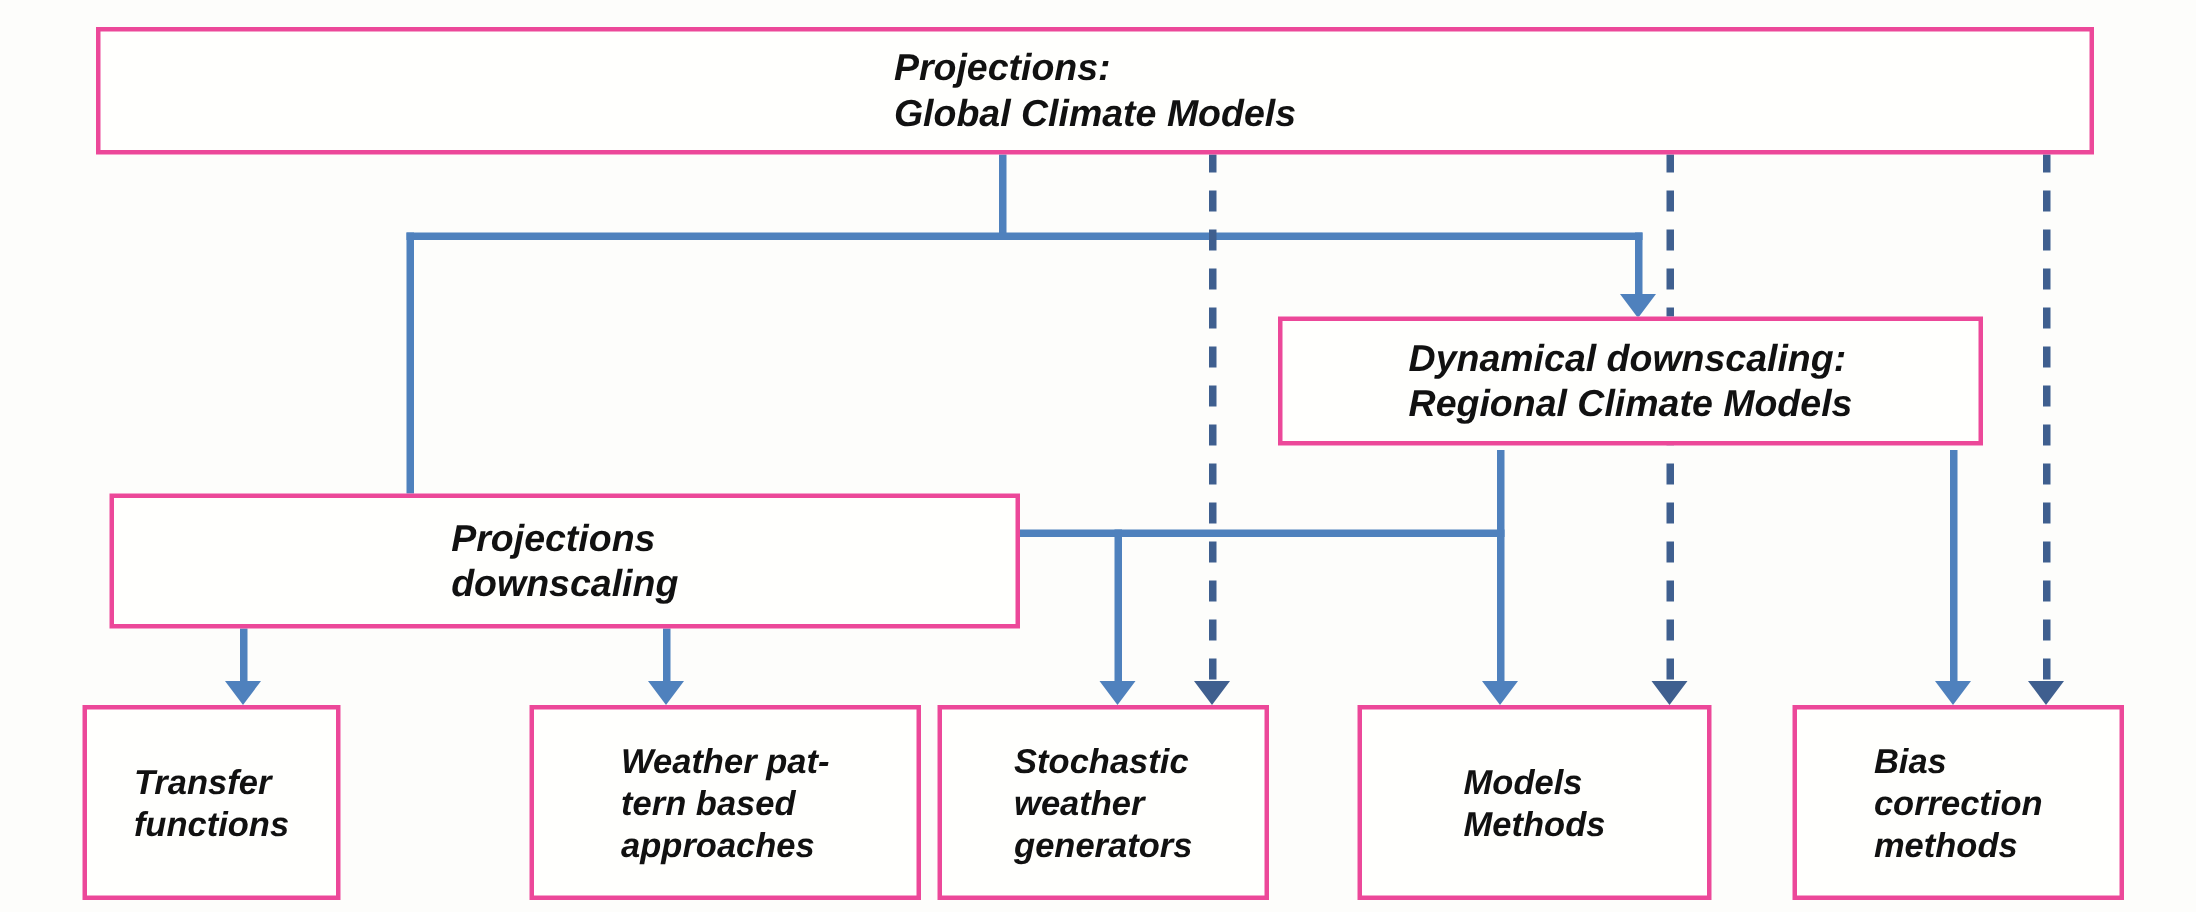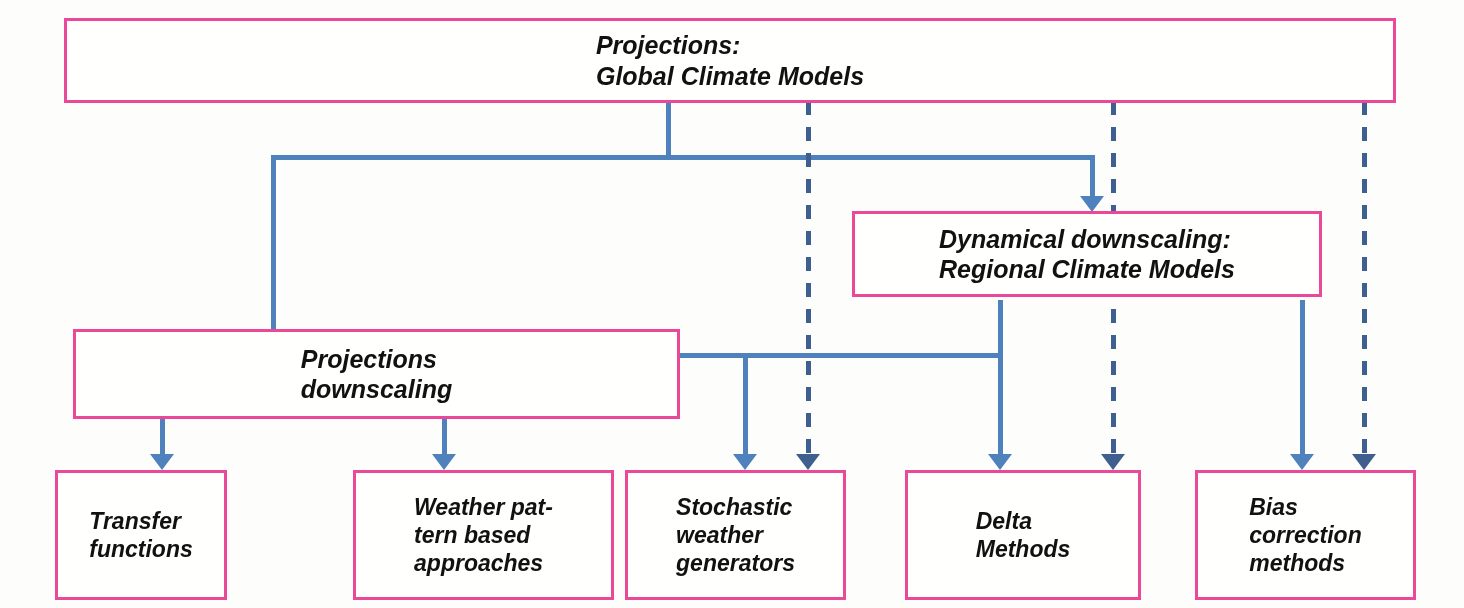--- a/index.html
+++ b/index.html
@@ -108,21 +108,21 @@
 approaches</span>
   </div>
 
   <div class="node leaf" id="node-stochastic">
     <span class="label">Stochastic
 weather
 generators</span>
   </div>
 
   <div class="node leaf" id="node-delta">
-    <span class="label">Delta
+    <span class="label">Models
 Methods</span>
   </div>
 
   <div class="node leaf" id="node-bias">
     <span class="label">Bias
 correction
 methods</span>
   </div>
 
 </div>

